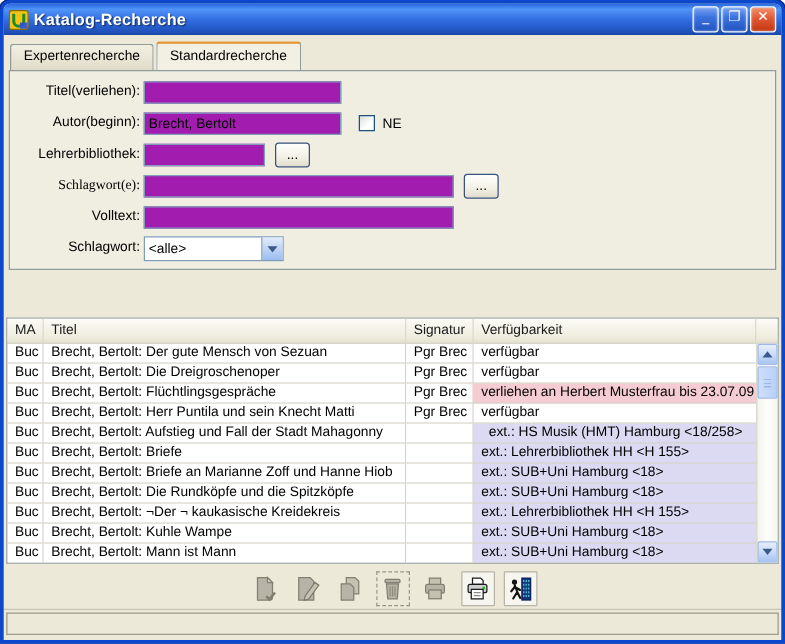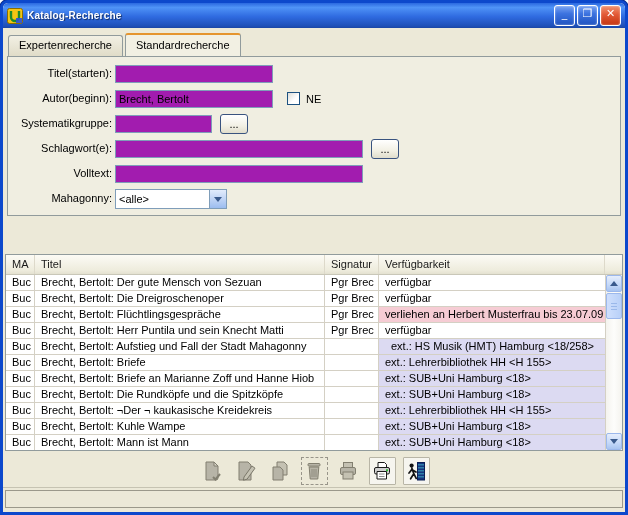--- a/index.html
+++ b/index.html
@@ -15,21 +15,21 @@
 
   
   .titlebar {
     position:relative; height:25px;
     background:linear-gradient(180deg,#2a68e0 0%,#4f93f7 18%,#2f6ae0 55%,#1e50b8 92%,#1a46a4 100%);
     border-radius:5px 5px 0 0;
     display:flex; align-items:center; padding:0 4px;
   }
   .app-icon { width:16px; height:16px; margin-right:4px; flex:0 0 auto; }
   .title-text {
-    color:#fff; font-weight:bold; font-size:10px; letter-spacing:.2px;
+    color:#fff; font-weight:bold; font-size:13px; letter-spacing:.2px;
     text-shadow:1px 1px 1px rgba(0,0,0,.55); flex:1 1 auto;
     white-space:nowrap; overflow:hidden;
   }
   .tb-buttons { display:flex; gap:2px; }
   .tb-btn {
     width:21px; height:21px; border-radius:3px; border:1px solid #fff;
     color:#fff; font-size:11px; line-height:18px; text-align:center;
     background:linear-gradient(180deg,#7aa4f2 0%,#3d73e0 40%,#2053c0 100%);
     box-shadow:inset 0 0 2px rgba(255,255,255,.6); cursor:default;
     font-family:"DejaVu Sans", sans-serif;
@@ -191,40 +191,40 @@
   </div>
 
   <div class="body">
 
     <div class="tabbar">
       <div class="tab">Expertenrecherche</div>
       <div class="tab active">Standardrecherche</div>
     </div>
 
     <div class="tabpanel">
-      <span class="flabel" style="top:10px; left:4px;">Titel(starten):</span>
+      <span class="flabel" style="top:10px; left:4px;">Titel(verliehen):</span>
       <input class="xpinput" style="top: 8px; left: 107px; width: 158px;" value="">
 
       <span class="flabel" style="top:35px; left:4px;">Autor(beginn):</span>
       <input class="xpinput" style="top: 33px; left: 107px; width: 158px;" value="Brecht, Bertolt">
       <span class="xpcheck" style="position:absolute; top:35px; left:279px;"></span>
       <span class="flabel" style="top:36px; left:298px; width:auto; text-align:left;">NE</span>
 
-      <span class="flabel" style="top:60px; left:4px;">Systematikgruppe:</span>
+      <span class="flabel" style="top:60px; left:4px;">Lehrerbibliothek:</span>
       <input class="xpinput" style="top: 58px; left: 107px; width: 97px;" value="">
       <button class="browse-btn" style="top:57px; left:212px;">...</button>
 
-      <span class="flabel" style="top:85px; left:4px;">Schlagwort(e):</span>
+      <span class="flabel" style="top:85px; left:4px;font-family:Liberation Serif, serif;">Schlagwort(e):</span>
       <input class="xpinput" style="top: 83px; left: 107px; width: 248px;" value="">
       <button class="browse-btn" style="top:82px; left:363px;">...</button>
 
       <span class="flabel" style="top:110px; left:4px;">Volltext:</span>
       <input class="xpinput" style="top: 108px; left: 107px; width: 248px;" value="">
 
-      <span class="flabel" style="top:135px; left:4px;">Mahagonny:</span>
+      <span class="flabel" style="top:135px; left:4px;">Schlagwort:</span>
       <div class="combo" style="top:132px; left:107px;">
         <span class="combo-value">&lt;alle&gt;</span>
         <div class="combo-btn">
           <span class="arrow-down"></span>
         </div>
       </div>
     </div>
 
     <div class="actionbar">
       <span class="xpcheck checked" style="position:absolute; left:74px; top:203px;"></span>

